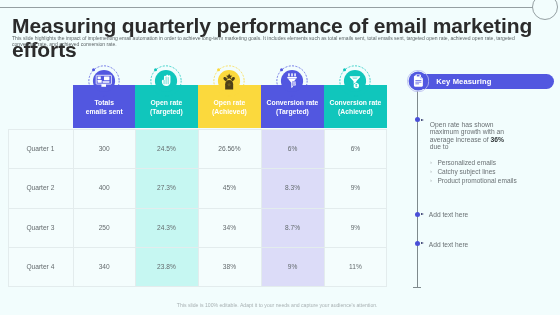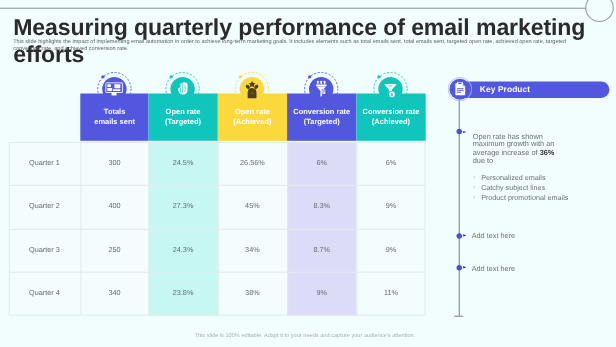--- a/index.html
+++ b/index.html
@@ -200,21 +200,21 @@
         <div class="gl-v" style="left: 253.6px;"></div>
         <div class="gl-v" style="left: 316.2px;"></div>
       </div>
   <div class="tbl-border"></div>
     </div>
 
   <div class="ki">
     <div class="ki-line"></div>
     <div class="ki-line-cap"></div>
     <div class="ki-pill"></div>
-    <div class="ki-title">Key Product</div>
+    <div class="ki-title">Key Measuring</div>
     <div class="ki-icon-wrap" id="kiicon"><svg width="22.2" height="22.2" viewBox="0 0 24 24">
           <circle cx="12" cy="12" r="11.6" fill="none" stroke="#b9bcef" stroke-width="0.9"></circle>
           <circle cx="12" cy="12" r="10.3" fill="#5257E0"></circle>
           <g fill="#ffffff">
             <path d="M7.5 7.2c0-.6.48-1.1 1.08-1.1h5.3l3.3 3.2v7.6c0 .6-.48 1.1-1.08 1.1H8.58c-.6 0-1.08-.5-1.08-1.1z"></path>
           </g>
           <path d="M13.88 6.1l3.3 3.2h-2.6c-.4 0-.7-.3-.7-.7z" fill="#c3c6f3"></path>
           <g fill="#5257E0">
             <rect x="9.0" y="10.7" width="6.6" height="0.95" rx="0.3"></rect>
             <rect x="9.0" y="12.6" width="6.6" height="0.95" rx="0.3"></rect>

